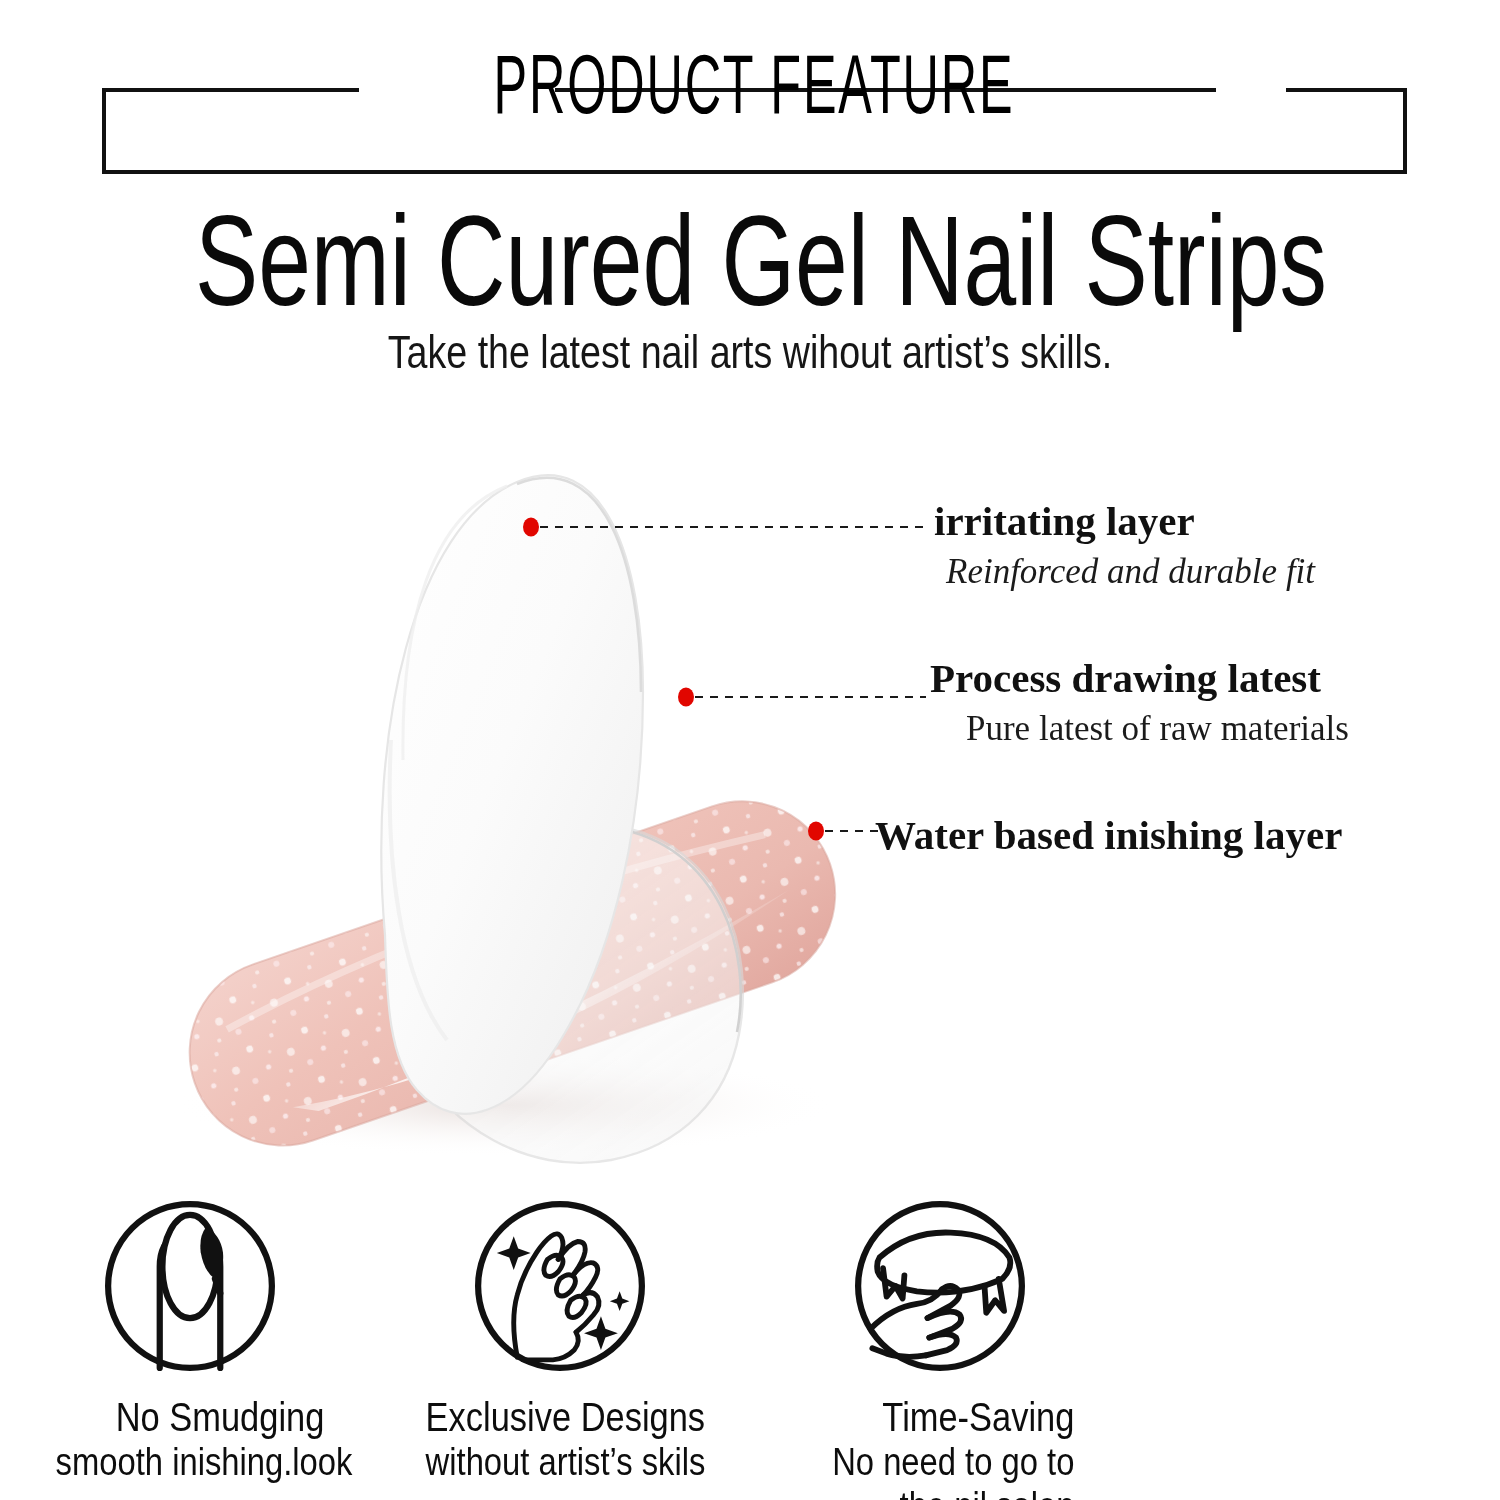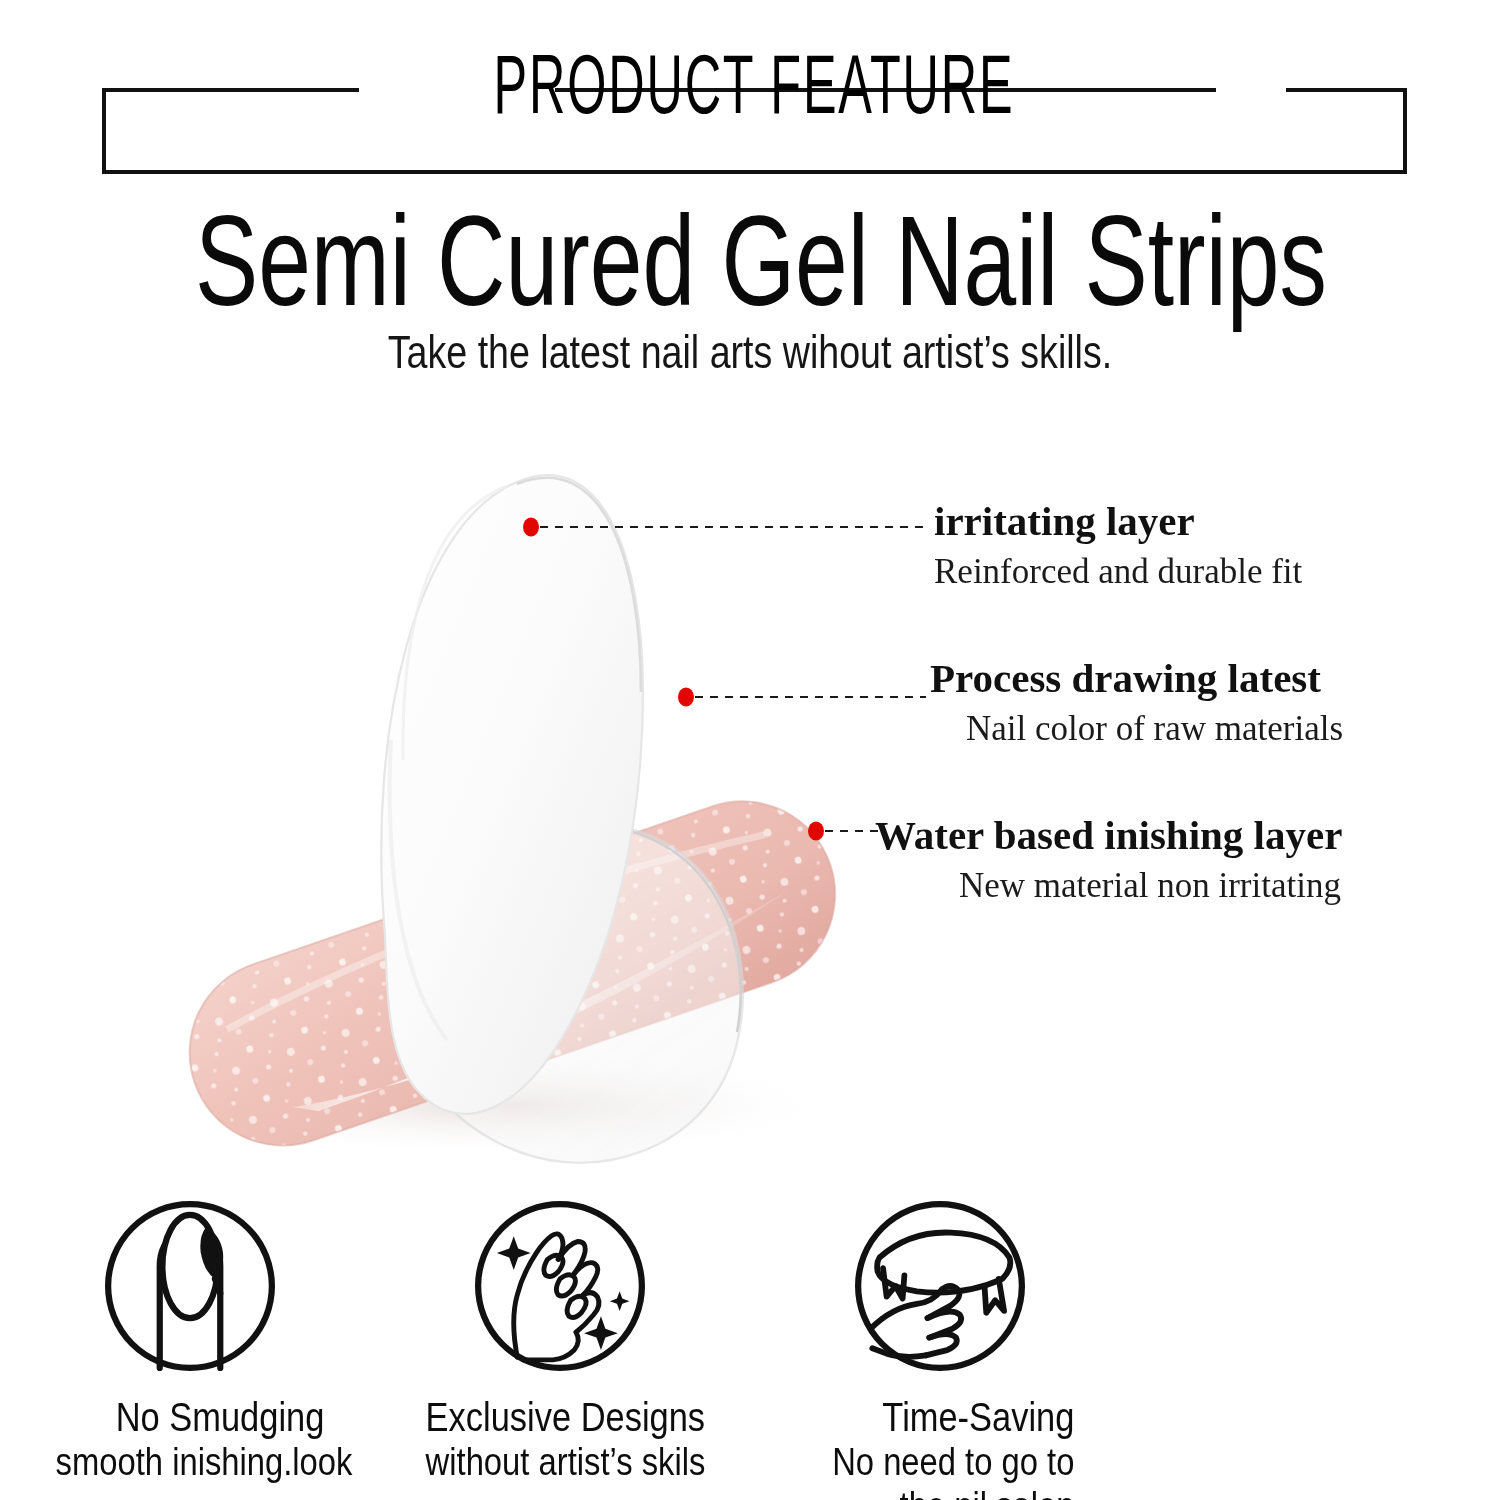--- a/index.html
+++ b/index.html
@@ -116,21 +116,21 @@
   }
   .callout .c-sub {
     font-weight: normal;
     font-size: 35px;
     line-height: 44px;
     color: #1b1b1b;
     margin-top: 6px;
     white-space: nowrap;
   }
   #callout-1 { left: 934px; top: 498px; }
-  #callout-1 .c-sub { margin-left: 0px; }
+  #callout-1 .c-sub { margin-left: 12px; font-style: italic; }
   #callout-2 { left: 930px; top: 655px; }
   #callout-2 .c-sub { margin-left: 36px; }
   #callout-3 { left: 875px; top: 812px; }
   #callout-3 .c-sub { margin-left: 84px; }
 
   
   .leader-layer {
     position: absolute;
     left: 0;
     top: 0;
@@ -285,26 +285,25 @@
     </g>
 </svg>
 
 <div class="callout" id="callout-1">
   <div class="c-title">irritating layer</div>
   <div class="c-sub">Reinforced and durable fit</div>
 </div>
 
 <div class="callout" id="callout-2">
   <div class="c-title">Process drawing latest</div>
-  <div class="c-sub">Nail color of raw materials</div>
+  <div class="c-sub">Pure latest of raw materials</div>
 </div>
 
 <div class="callout" id="callout-3">
   <div class="c-title">Water based inishing layer</div>
-  <div class="c-sub">New material non irritating</div>
 </div>
 
 <div class="features">
 
   <div class="feature" id="feature-0">
     <svg class="feature-icon" viewBox="0 0 200 200" xmlns="http://www.w3.org/2000/svg">
       <circle cx="100" cy="100" r="92" fill="none" stroke="#111" stroke-width="7"></circle>
       <path d="M 66 192 L 66 78 Q 66 52 84 42" fill="none" stroke="#111" stroke-width="7" stroke-linecap="round"></path>
       <path d="M 134 192 L 134 78 Q 134 52 116 42" fill="none" stroke="#111" stroke-width="7" stroke-linecap="round"></path>
       <ellipse cx="100" cy="78" rx="31" ry="58" fill="#fff" stroke="#111" stroke-width="7"></ellipse>

